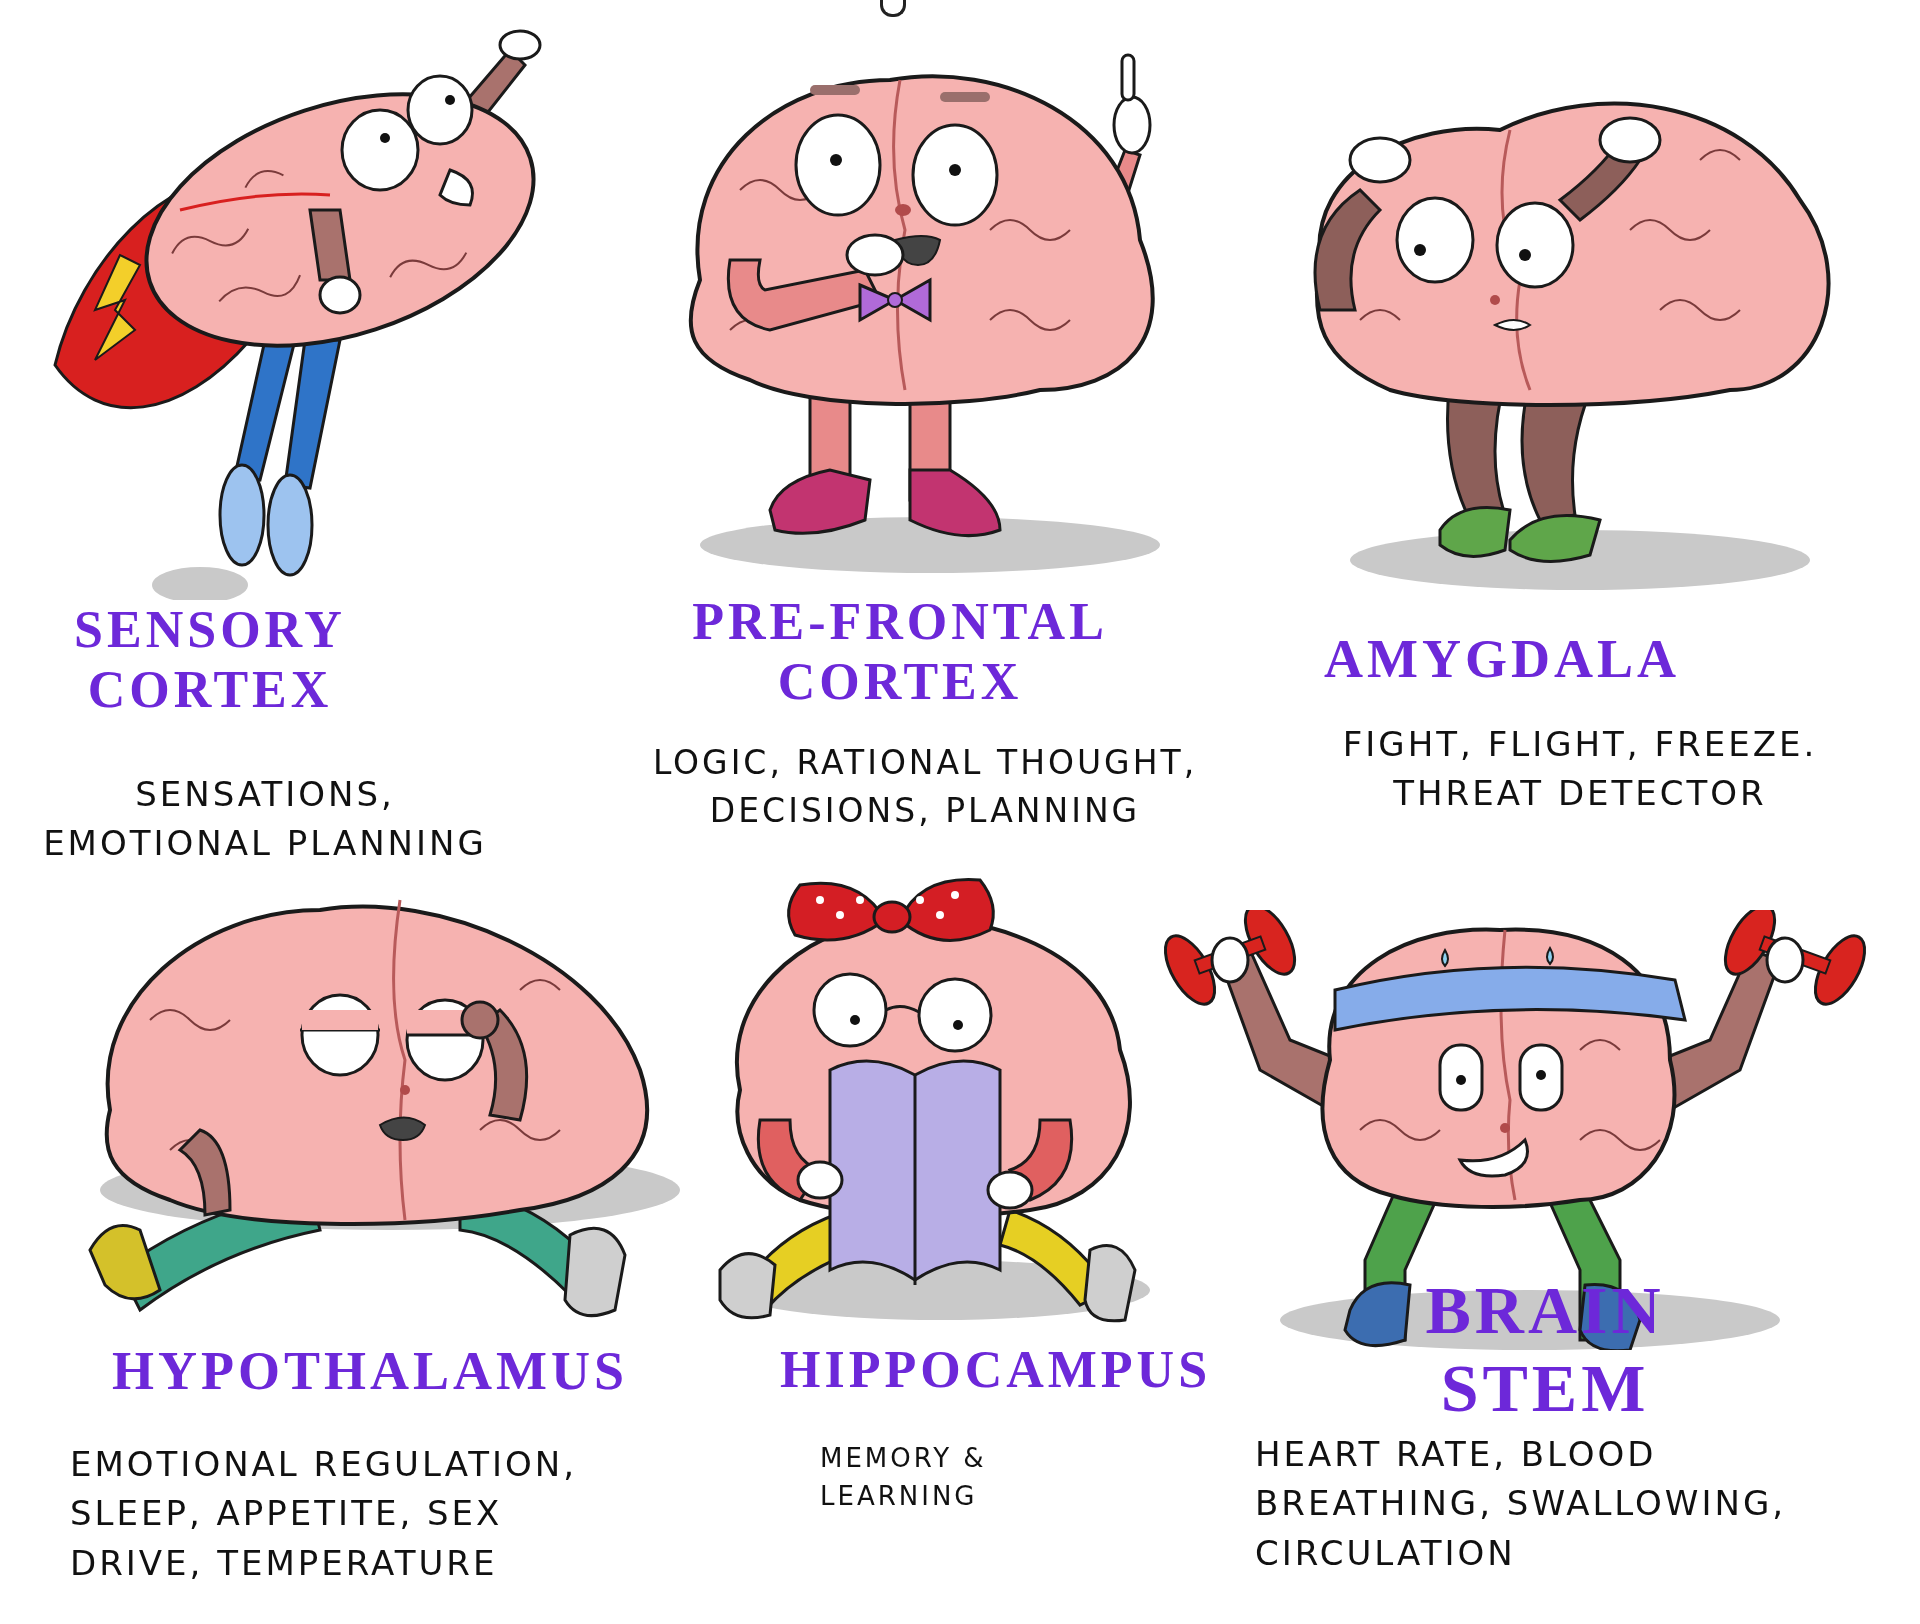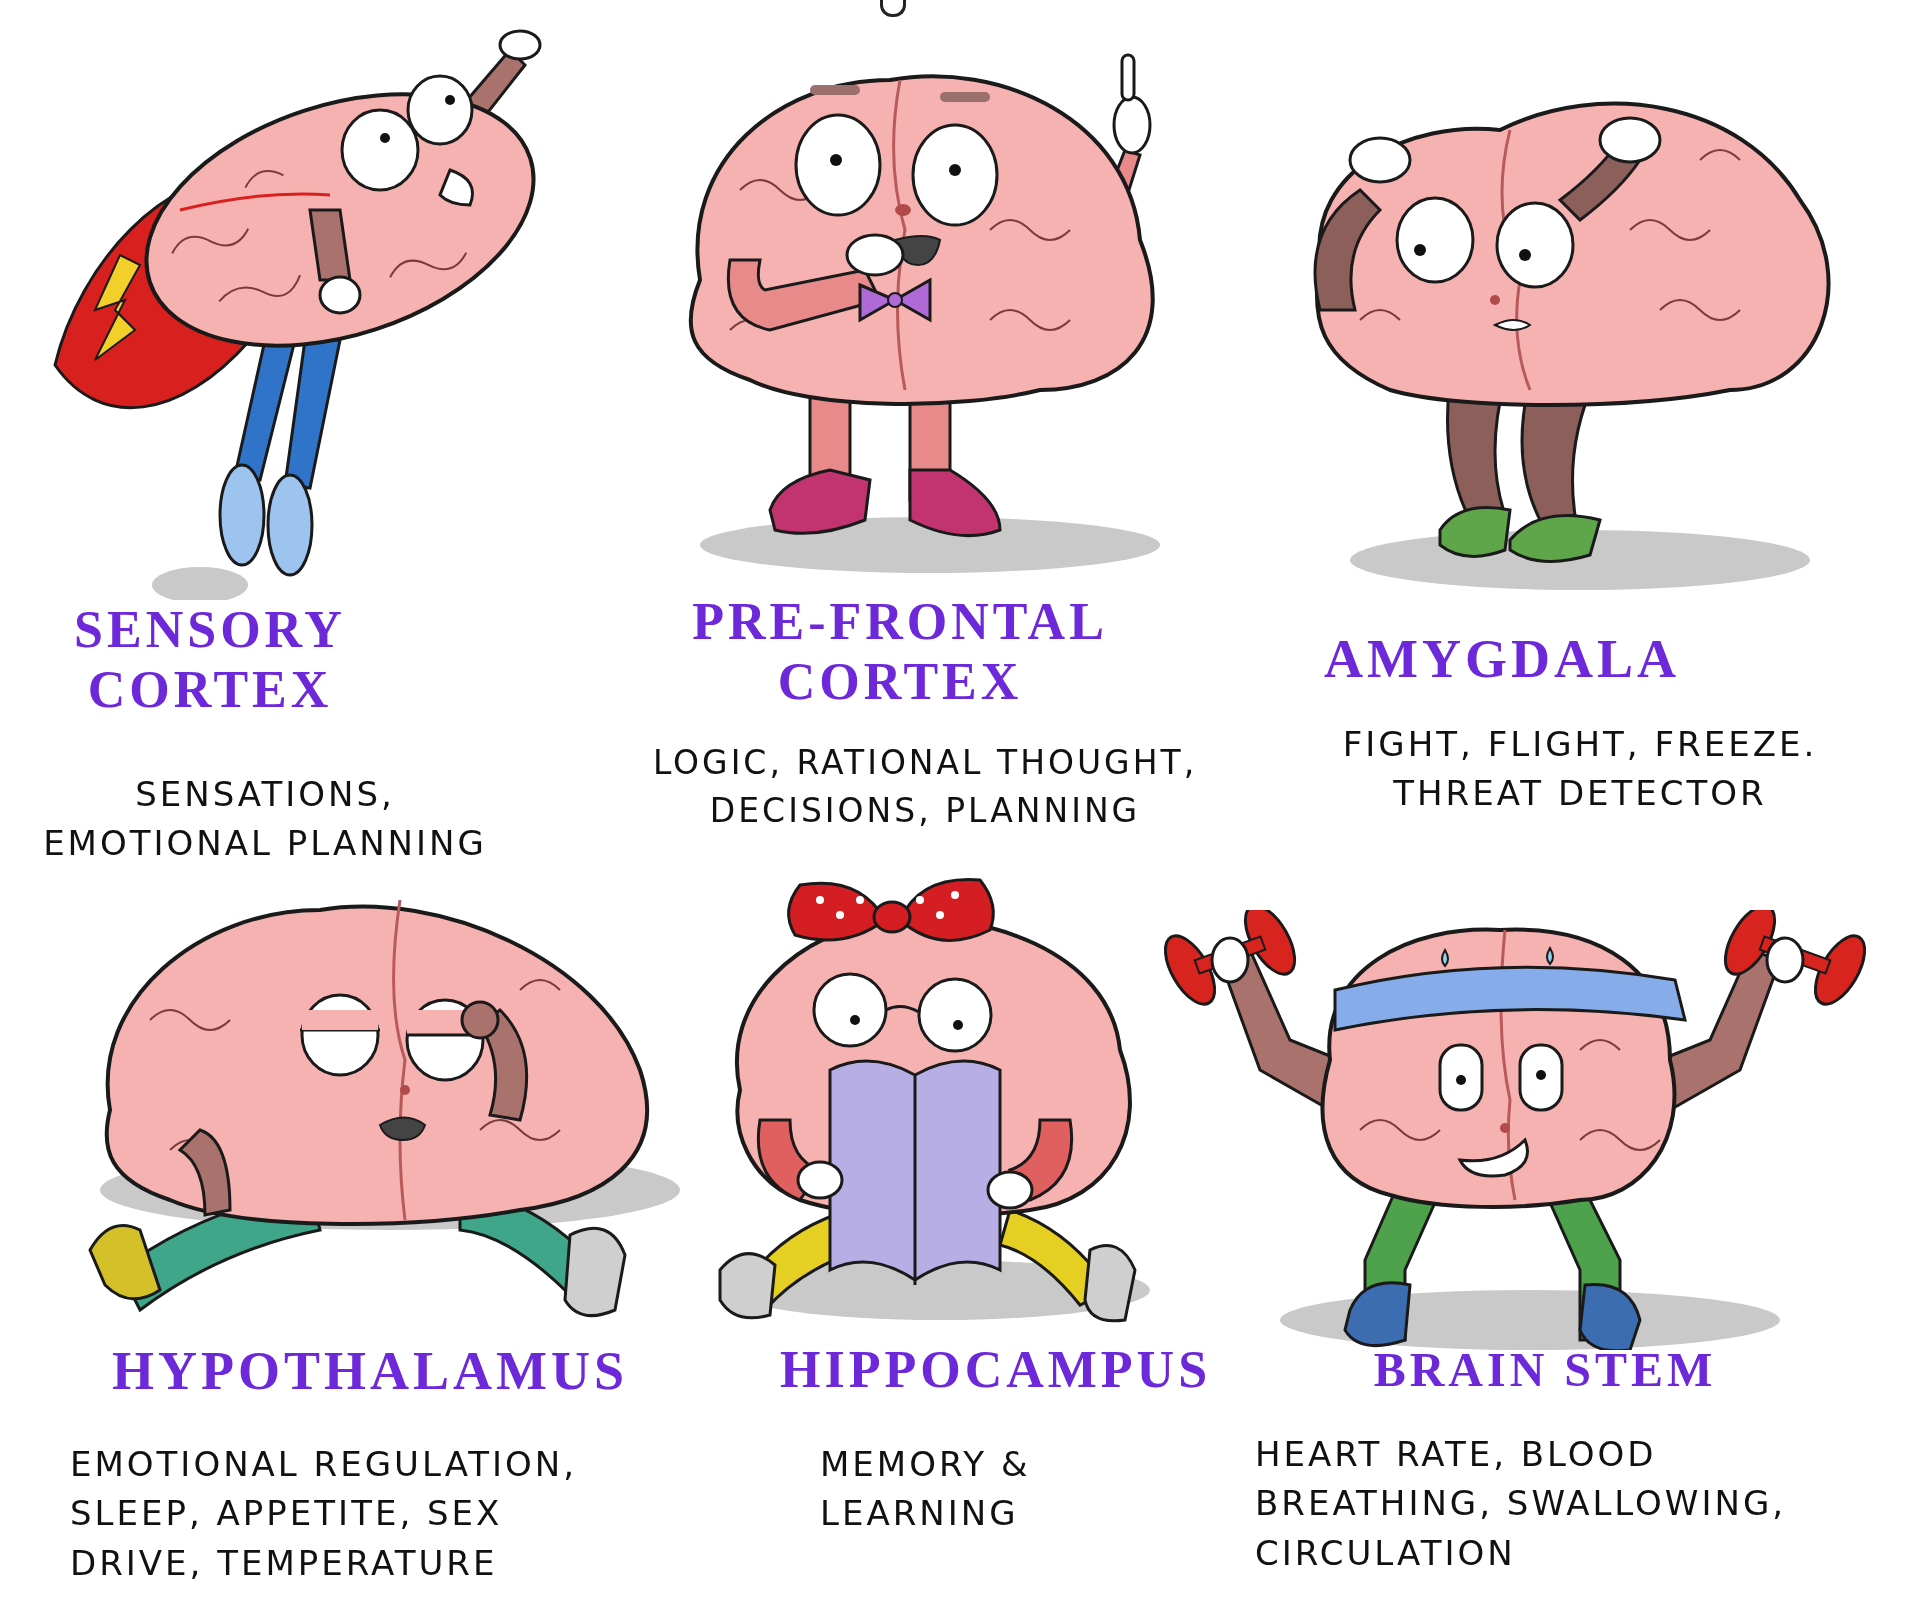--- a/index.html
+++ b/index.html
@@ -213,21 +213,21 @@
 
     <path d="M120 200 q40 -20 85 5 q45 -25 85 -5 l0 200 q-40 -20 -85 10 q-45 -30 -85 -10 z" fill="#b8aee6" stroke="#1a1a1a" stroke-width="3"></path>
     <path d="M205 205 v210" stroke="#1a1a1a" stroke-width="3"></path>
     <ellipse cx="110" cy="310" rx="22" ry="18" fill="#fff" stroke="#1a1a1a" stroke-width="3"></ellipse>
     <ellipse cx="300" cy="320" rx="22" ry="18" fill="#fff" stroke="#1a1a1a" stroke-width="3"></ellipse>
   </svg>
 </div>
 <div class="title" style="left:780px; top:1340px; width:420px; font-size:52px;">
   <span class="line">HIPPOCAMPUS</span>
 </div>
-<div class="desc" style="left:820px; top:1440px; width:260px; font-size:34px; text-align:left;">
+<div class="desc" style="left:820px; top:1440px; width:260px; font-size:26px; text-align:left;">
   <span class="line">MEMORY &amp;</span>
   <span class="line">LEARNING</span>
 </div>
 
 <div class="figure" style="left:1160px; top:910px; width:740px; height:440px;">
   <svg width="740" height="440" viewBox="0 0 740 440">
     <ellipse cx="370" cy="410" rx="250" ry="30" fill="#c9c9c9"></ellipse>
 
     <path d="M240 270 l-35 80 l0 80 l40 0 l0 -70 l40 -90 z" fill="#4ea24b" stroke="#1a1a1a" stroke-width="3"></path>
     <path d="M420 270 l40 80 l0 80 l-40 0 l0 -70 l-40 -90 z" fill="#4ea24b" stroke="#1a1a1a" stroke-width="3"></path>
@@ -260,20 +260,20 @@
     <path d="M390 38 q-6 10 0 16 q6 -6 0 -16 z" fill="#8ed1f0" stroke="#1a1a1a" stroke-width="2"></path>
 
     <rect x="280" y="135" width="42" height="65" rx="20" fill="#fff" stroke="#1a1a1a" stroke-width="3"></rect>
     <circle cx="301" cy="170" r="5" fill="#111"></circle>
     <rect x="360" y="135" width="42" height="65" rx="20" fill="#fff" stroke="#1a1a1a" stroke-width="3"></rect>
     <circle cx="381" cy="165" r="5" fill="#111"></circle>
     <circle cx="345" cy="218" r="5" fill="#b14b4b"></circle>
     <path d="M300 250 q40 5 65 -20 q10 25 -20 35 q-35 5 -45 -15 z" fill="#fff" stroke="#1a1a1a" stroke-width="3"></path>
   </svg>
 </div>
-<div class="title" style="left:1360px; top:1342px; width:370px; font-size:48px;">
+<div class="title" style="left:1360px; top:1271px; width:370px; font-size:68px;">
   <span class="line">BRAIN STEM</span>
 </div>
 <div class="desc" style="left:1255px; top:1430px; width:620px; font-size:34px; text-align:left;">
   <span class="line">HEART RATE, BLOOD</span>
   <span class="line">BREATHING, SWALLOWING,</span>
   <span class="line">CIRCULATION</span>
 </div>
 
 </body></html>

